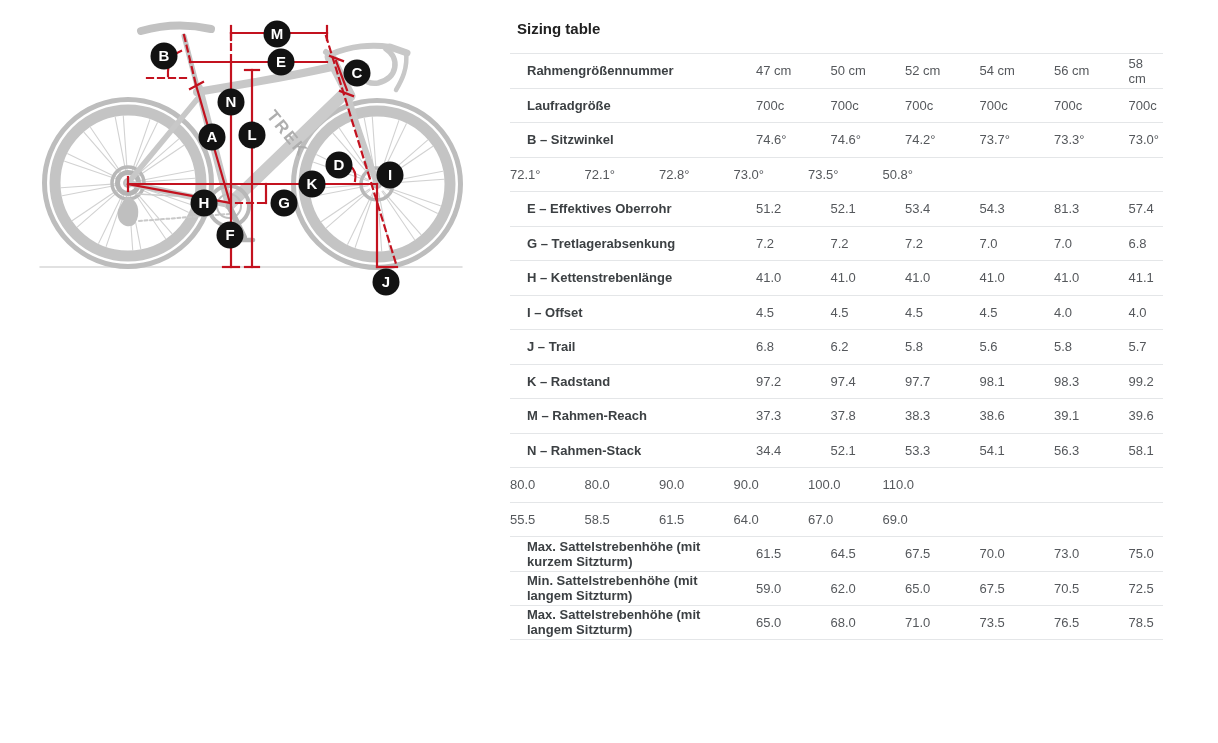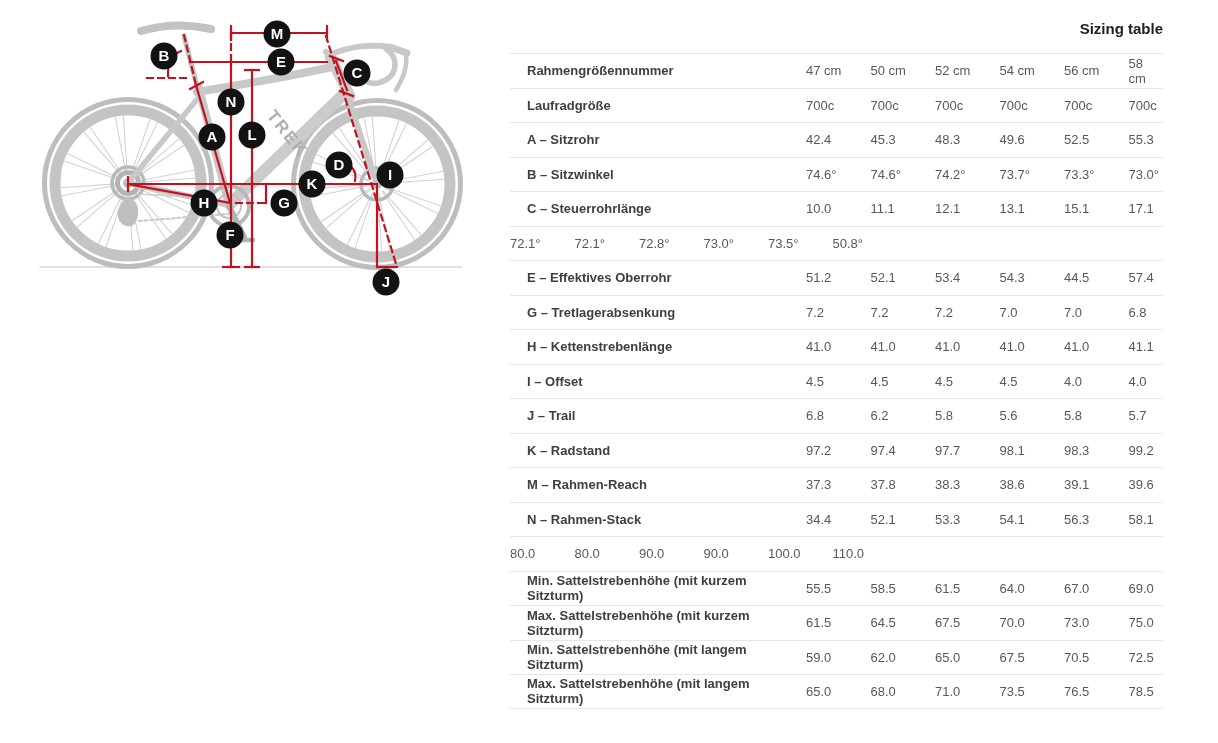--- a/index.html
+++ b/index.html
@@ -3,26 +3,26 @@
 <meta charset="utf-8">
 <style>
   html,body{margin:0;padding:0;}
   body{
     width:1218px;height:743px;background:#ffffff;position:relative;overflow:hidden;
     font-family:"Liberation Sans",sans-serif;
   }
   .diagram{position:absolute;left:0;top:0;width:508px;height:300px;}
   .sizing{position:absolute;left:510px;top:0;width:653px;}
   .sizing h2{
-    margin:21px 0 0 7px;font-size:15px;line-height:16px;font-weight:700;color:#212121;text-align:right;
+    margin:21px 0 0 7px;font-size:15px;line-height:16px;font-weight:700;color:#212121;
   }
   .table{margin-top:16px;}
   .row{
     display:flex;align-items:center;height:34.5px;box-sizing:border-box;
-    border-top:1px solid #e4e6e8;font-size:13px;
+    border-top:1px solid #e4e6e8;font-size:13px;gap:10px;
   }
   .row:last-child{border-bottom:1px solid #e4e6e8;}
   .lbl{flex:1;padding-left:17px;font-weight:700;color:#3c4043;}
   .val{width:64.5px;color:#55585c;font-weight:400;}
   .val:last-child{width:34.5px;}
   svg text.badge-letter{
     font-family:"Liberation Sans",sans-serif;font-size:15px;font-weight:700;fill:#ffffff;
   }
   svg text.brand{
     font-family:"Liberation Sans",sans-serif;font-size:17px;font-weight:700;
@@ -228,61 +228,43 @@
       <div class="row">
         <div class="lbl">Laufradgröße</div>
         <div class="val">700c</div>
         <div class="val">700c</div>
         <div class="val">700c</div>
         <div class="val">700c</div>
         <div class="val">700c</div>
         <div class="val">700c</div>
       </div>
       <div class="row">
-        <div class="lbl">A – Sitzrohr</div>
-        <div class="val">42.4</div>
-        <div class="val">45.3</div>
-        <div class="val">48.3</div>
-        <div class="val">49.6</div>
-        <div class="val">52.5</div>
-        <div class="val">55.3</div>
-      </div>
-      <div class="row">
         <div class="lbl">B – Sitzwinkel</div>
         <div class="val">74.6°</div>
         <div class="val">74.6°</div>
         <div class="val">74.2°</div>
         <div class="val">73.7°</div>
         <div class="val">73.3°</div>
         <div class="val">73.0°</div>
       </div>
       <div class="row">
-        <div class="lbl">C – Steuerrohrlänge</div>
-        <div class="val">10.0</div>
-        <div class="val">11.1</div>
-        <div class="val">12.1</div>
-        <div class="val">13.1</div>
-        <div class="val">15.1</div>
-        <div class="val">17.1</div>
-      </div>
-      <div class="row">
         <div class="val">72.1°</div>
         <div class="val">72.1°</div>
         <div class="val">72.8°</div>
         <div class="val">73.0°</div>
         <div class="val">73.5°</div>
         <div class="val">50.8°</div>
       </div>
       <div class="row">
         <div class="lbl">E – Effektives Oberrohr</div>
         <div class="val">51.2</div>
         <div class="val">52.1</div>
         <div class="val">53.4</div>
         <div class="val">54.3</div>
-        <div class="val">44.5</div>
+        <div class="val">81.3</div>
         <div class="val">57.4</div>
       </div>
       <div class="row">
         <div class="lbl">G – Tretlagerabsenkung</div>
         <div class="val">7.2</div>
         <div class="val">7.2</div>
         <div class="val">7.2</div>
         <div class="val">7.0</div>
         <div class="val">7.0</div>
         <div class="val">6.8</div>
@@ -343,21 +325,20 @@
       </div>
       <div class="row">
         <div class="val">80.0</div>
         <div class="val">80.0</div>
         <div class="val">90.0</div>
         <div class="val">90.0</div>
         <div class="val">100.0</div>
         <div class="val">110.0</div>
       </div>
       <div class="row">
-        <div class="lbl">Min. Sattelstrebenhöhe (mit kurzem Sitzturm)</div>
         <div class="val">55.5</div>
         <div class="val">58.5</div>
         <div class="val">61.5</div>
         <div class="val">64.0</div>
         <div class="val">67.0</div>
         <div class="val">69.0</div>
       </div>
       <div class="row">
         <div class="lbl">Max. Sattelstrebenhöhe (mit kurzem Sitzturm)</div>
         <div class="val">61.5</div>

